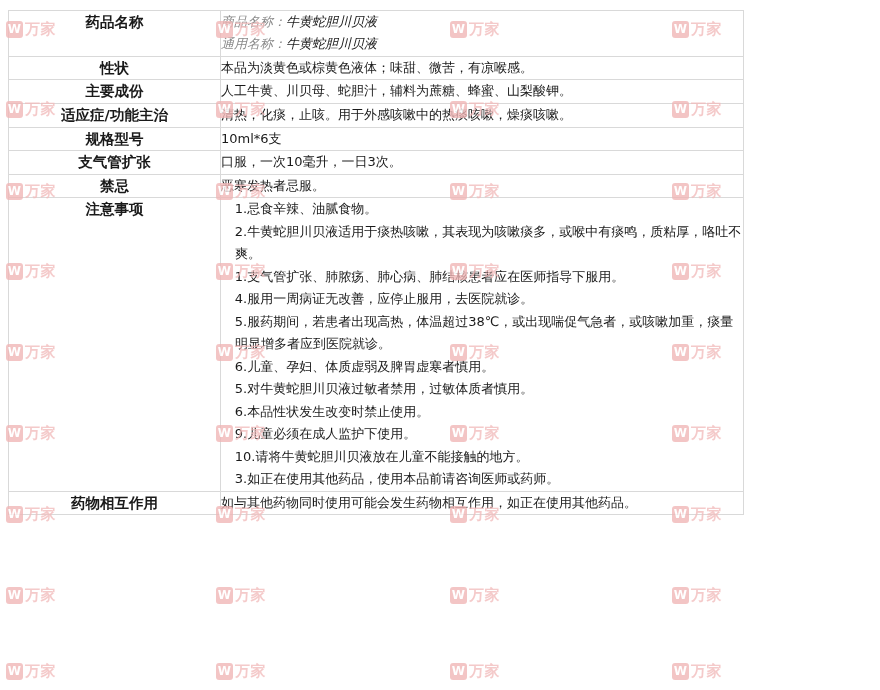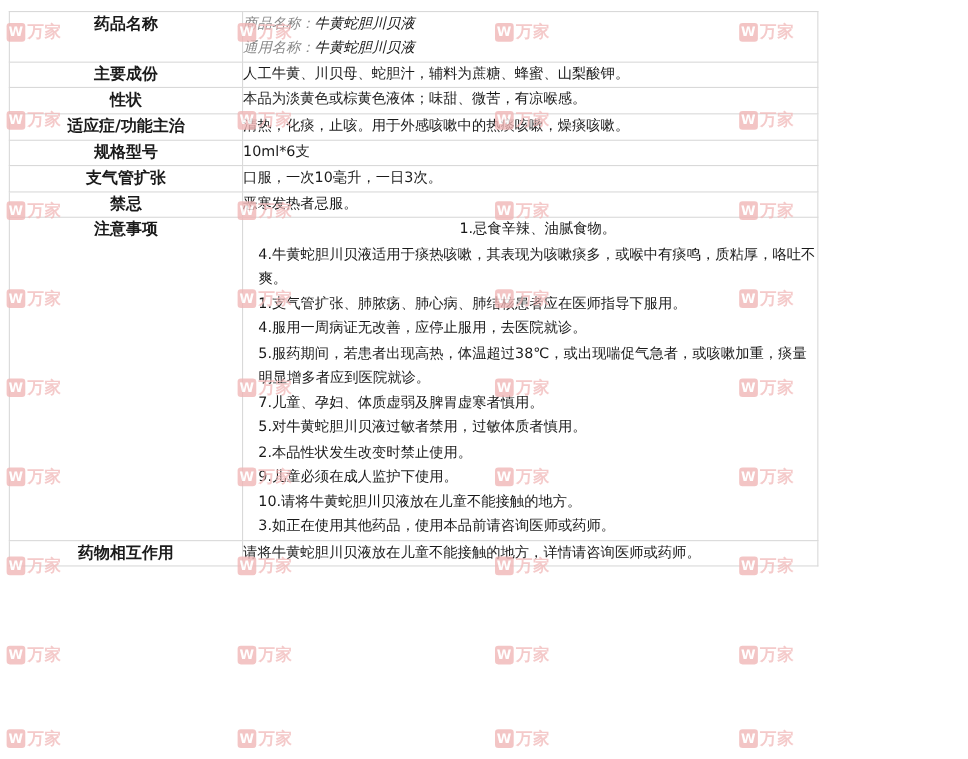--- a/index.html
+++ b/index.html
@@ -100,21 +100,20 @@
   }
   .notes-list li {
     font-size: 13px;
     line-height: 1.73;
     color: #1a1a1a;
     padding-left: 14px;
     text-indent: -0.2px;
   }
   .notes-list li:first-child {
     padding-left: 14px;
-    text-align: center;
   }
   .notes-cell {
     padding: 7px 10px 9px 10px;
   }
   .tall-label {
     line-height: 1.6;
   }
 </style>
 </head>
 <body>
@@ -273,26 +272,26 @@
   </colgroup>
   <tbody>
     <tr>
       <td class="label-cell">药品名称</td>
       <td class="value-cell">
         <span class="sub-line"><span class="sub-key">商品名称：</span><span>牛黄蛇胆川贝液</span></span>
         <span class="sub-line"><span class="sub-key">通用名称：</span><span>牛黄蛇胆川贝液</span></span>
       </td>
     </tr>
     <tr>
+      <td class="label-cell">性状</td>
+      <td class="value-cell">本品为淡黄色或棕黄色液体；味甜、微苦，有凉喉感。</td>
+    </tr>
+    <tr>
       <td class="label-cell">主要成份</td>
       <td class="value-cell">人工牛黄、川贝母、蛇胆汁，辅料为蔗糖、蜂蜜、山梨酸钾。</td>
-    </tr>
-    <tr>
-      <td class="label-cell">性状</td>
-      <td class="value-cell">本品为淡黄色或棕黄色液体；味甜、微苦，有凉喉感。</td>
     </tr>
     <tr>
       <td class="label-cell tall-label">适应症/功能主治</td>
       <td class="value-cell">清热，化痰，止咳。用于外感咳嗽中的热痰咳嗽，燥痰咳嗽。</td>
     </tr>
     <tr>
       <td class="label-cell">规格型号</td>
       <td class="value-cell mono">10ml*6支</td>
     </tr>
     <tr>
@@ -301,31 +300,31 @@
     </tr>
     <tr>
       <td class="label-cell">禁忌</td>
       <td class="value-cell">恶寒发热者忌服。</td>
     </tr>
     <tr>
       <td class="label-cell">注意事项</td>
       <td class="value-cell notes-cell">
         <ul class="notes-list" id="notes-list">
             <li>1.忌食辛辣、油腻食物。</li>
-            <li>4.牛黄蛇胆川贝液适用于痰热咳嗽，其表现为咳嗽痰多，或喉中有痰鸣，质粘厚，咯吐不爽。</li>
+            <li>2.牛黄蛇胆川贝液适用于痰热咳嗽，其表现为咳嗽痰多，或喉中有痰鸣，质粘厚，咯吐不爽。</li>
             <li>1.支气管扩张、肺脓疡、肺心病、肺结核患者应在医师指导下服用。</li>
             <li>4.服用一周病证无改善，应停止服用，去医院就诊。</li>
             <li>5.服药期间，若患者出现高热，体温超过38℃，或出现喘促气急者，或咳嗽加重，痰量明显增多者应到医院就诊。</li>
-            <li>7.儿童、孕妇、体质虚弱及脾胃虚寒者慎用。</li>
+            <li>6.儿童、孕妇、体质虚弱及脾胃虚寒者慎用。</li>
             <li>5.对牛黄蛇胆川贝液过敏者禁用，过敏体质者慎用。</li>
-            <li>2.本品性状发生改变时禁止使用。</li>
+            <li>6.本品性状发生改变时禁止使用。</li>
             <li>9.儿童必须在成人监护下使用。</li>
             <li>10.请将牛黄蛇胆川贝液放在儿童不能接触的地方。</li>
             <li>3.如正在使用其他药品，使用本品前请咨询医师或药师。</li>
           </ul>
       </td>
     </tr>
     <tr>
       <td class="label-cell">药物相互作用</td>
-      <td class="value-cell">请将牛黄蛇胆川贝液放在儿童不能接触的地方，详情请咨询医师或药师。</td>
+      <td class="value-cell">如与其他药物同时使用可能会发生药物相互作用，如正在使用其他药品。</td>
     </tr>
   </tbody>
 </table>
 
 </body></html>

